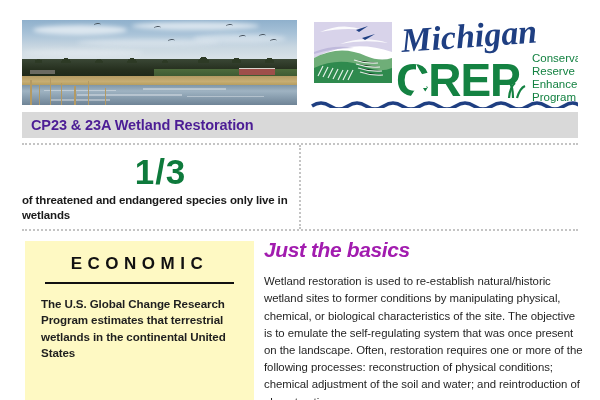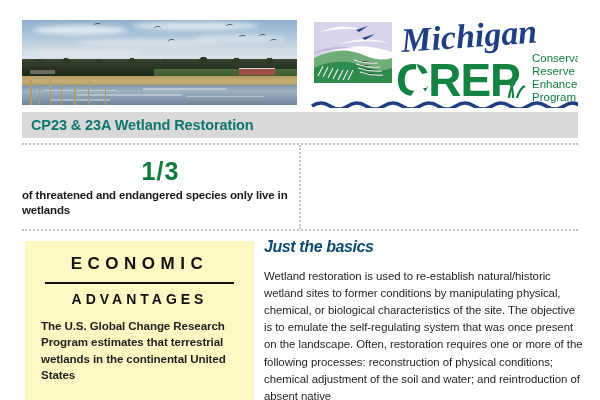--- a/index.html
+++ b/index.html
@@ -115,21 +115,21 @@
     left: 22px; top: 112px;
     width: 556px; height: 26px;
     background: #d9d9d9;
     display: flex;
     align-items: center;
   }
   .titlebar-text {
     padding-left: 9px;
     font-size: 14.5px;
     font-weight: bold;
-    color: #0f766e;
+    color: #4c1d95;
     letter-spacing: -0.1px;
   }
 
   
   .stats {
     position: absolute;
     left: 22px; top: 143px;
     width: 556px; height: 84px;
     border-top: 2px dotted #c4c4c4;
     border-bottom: 2px dotted #c4c4c4;
@@ -138,21 +138,21 @@
   .stat {
     flex: 1 1 50%;
     display: flex;
     flex-direction: column;
     align-items: center;
     justify-content: center;
     padding-top: 2px;
   }
   .stat.right { border-left: 2px dotted #c4c4c4; }
   .stat-number {
-    font-size: 25px;
+    font-size: 35px;
     font-weight: bold;
     color: #0e7a3c;
     line-height: 1.0;
     letter-spacing: 1px;
   }
   .stat-caption {
     margin-top: 4px;
     font-size: 11.5px;
     font-weight: bold;
     color: #1a1a1a;
@@ -200,24 +200,24 @@
     line-height: 1.42;
     letter-spacing: -0.1px;
   }
 
   .basics {
     position: absolute;
     left: 264px; top: 238px;
     width: 322px;
   }
   .basics-title {
-    font-size: 16px;
+    font-size: 21px;
     font-weight: bold;
     font-style: italic;
-    color: #0c4a6e;
+    color: #a21caf;
     line-height: 1.1;
     letter-spacing: -0.4px;
   }
   .basics-body {
     margin-top: 12px;
     font-size: 11.4px;
     color: #1f1f1f;
     line-height: 1.51;
     letter-spacing: -0.05px;
   }
@@ -330,20 +330,19 @@
     <div class="stat-number">1/3</div>
     <div class="stat-caption">of threatened and endangered species only live in wetlands</div>
   </div>
   <div class="stat right">
   </div>
 </div>
 
 <div class="econ-box">
   <div class="econ-title">ECONOMIC</div>
   <div class="econ-rule"></div>
-  <div class="econ-subtitle">ADVANTAGES</div>
   <div class="econ-body">The U.S. Global Change Research Program estimates that terrestrial wetlands in the continental United States</div>
 </div>
 
 <div class="basics">
   <div class="basics-title">Just the basics</div>
   <div class="basics-body">Wetland restoration is used to re-establish natural/historic wetland sites to former conditions by manipulating physical, chemical, or biological characteristics of the site. The objective is to emulate the self-regulating system that was once present on the landscape. Often, restoration requires one or more of the following processes: reconstruction of physical conditions; chemical adjustment of the soil and water; and reintroduction of absent native</div>
 </div>
 
 </body></html>

